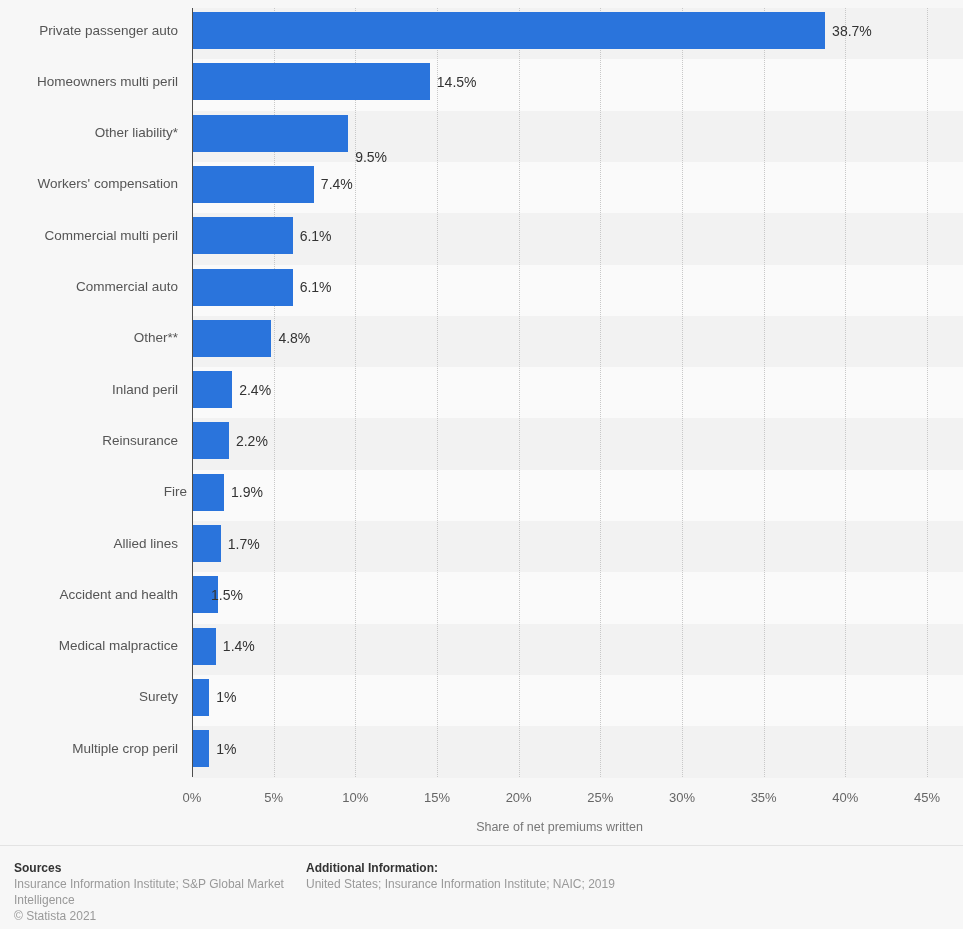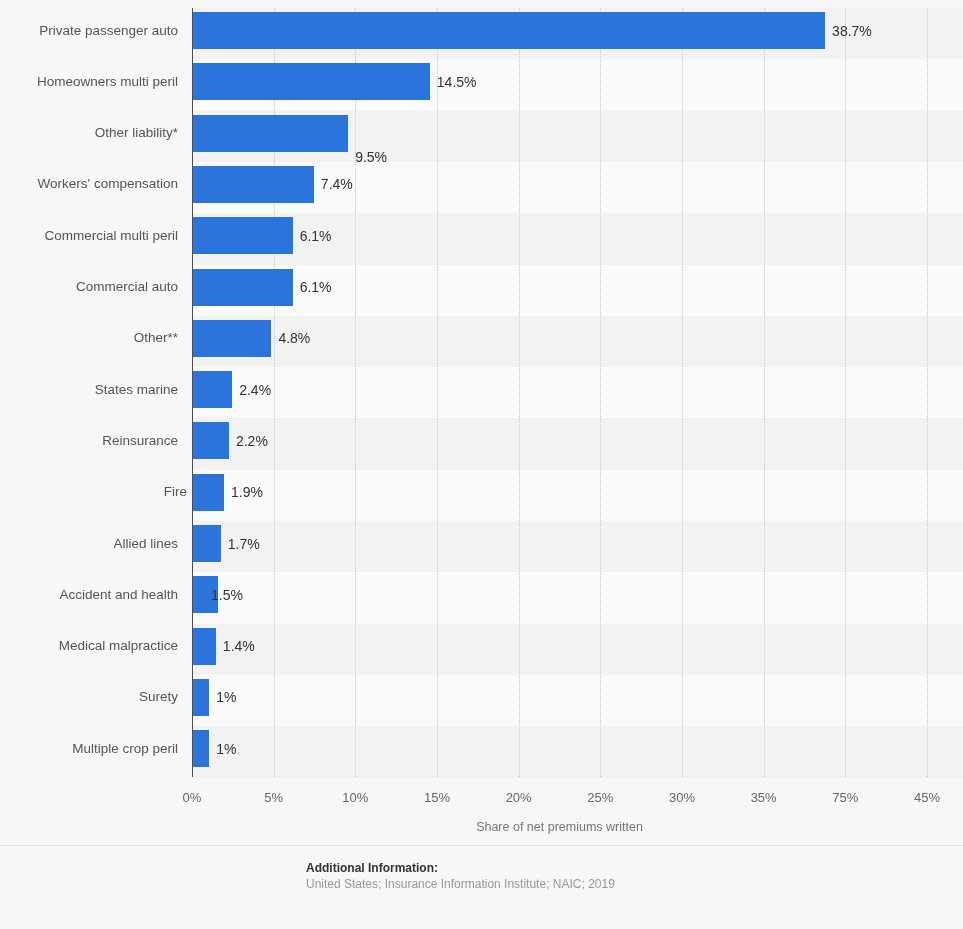--- a/index.html
+++ b/index.html
@@ -178,21 +178,21 @@
       </div>
     <div id="y-axis-line"></div>
     <div id="cat-labels">
         <div class="cat-label" style="top: 22.5px;">Private passenger auto</div>
         <div class="cat-label" style="top: 73.8px;">Homeowners multi peril</div>
         <div class="cat-label" style="top: 125.1px;">Other liability*</div>
         <div class="cat-label" style="top: 176.4px;">Workers' compensation</div>
         <div class="cat-label" style="top: 227.7px;">Commercial multi peril</div>
         <div class="cat-label" style="top: 279px;">Commercial auto</div>
         <div class="cat-label" style="top: 330.3px;">Other**</div>
-        <div class="cat-label" style="top: 381.6px;">States marine</div>
+        <div class="cat-label" style="top: 381.6px;">Inland peril</div>
         <div class="cat-label" style="top: 432.9px;">Reinsurance</div>
         <div class="cat-label" style="top: 484.2px; padding-left: 9px;">Fire</div>
         <div class="cat-label" style="top: 535.5px;">Allied lines</div>
         <div class="cat-label" style="top: 586.8px;">Accident and health</div>
         <div class="cat-label" style="top: 638.1px;">Medical malpractice</div>
         <div class="cat-label" style="top: 689.4px;">Surety</div>
         <div class="cat-label" style="top: 740.7px;">Multiple crop peril</div>
       </div>
     <div id="bars">
         <div class="bar" title="Private passenger auto: 38.7%" style="left: 193px; top: 12px; width: 632.1px; background: rgb(42, 116, 220);"></div>
@@ -228,26 +228,31 @@
       </div>
     <div id="xticks">
         <div class="xtick" style="left: 192px;">0%</div>
         <div class="xtick" style="left: 273.667px;">5%</div>
         <div class="xtick" style="left: 355.333px;">10%</div>
         <div class="xtick" style="left: 437px;">15%</div>
         <div class="xtick" style="left: 518.667px;">20%</div>
         <div class="xtick" style="left: 600.333px;">25%</div>
         <div class="xtick" style="left: 682px;">30%</div>
         <div class="xtick" style="left: 763.667px;">35%</div>
-        <div class="xtick" style="left: 845.333px;">75%</div>
+        <div class="xtick" style="left: 845.333px;">40%</div>
         <div class="xtick" style="left: 927px;">45%</div>
       </div>
     <div id="xaxis-title">Share of net premiums written</div>
   </div>
 
   <div id="footer">
+    <div id="footer-sources">
+      <div class="foot-head">Sources</div>
+      <div class="foot-body">Insurance Information Institute; S&amp;P Global Market Intelligence</div>
+      <div class="foot-copy">© Statista 2021</div>
+    </div>
     <div id="footer-additional">
       <div class="foot-head">Additional Information:</div>
       <div class="foot-body">United States; Insurance Information Institute; NAIC; 2019</div>
     </div>
   </div>
 
 </div>
 
 </body></html>

